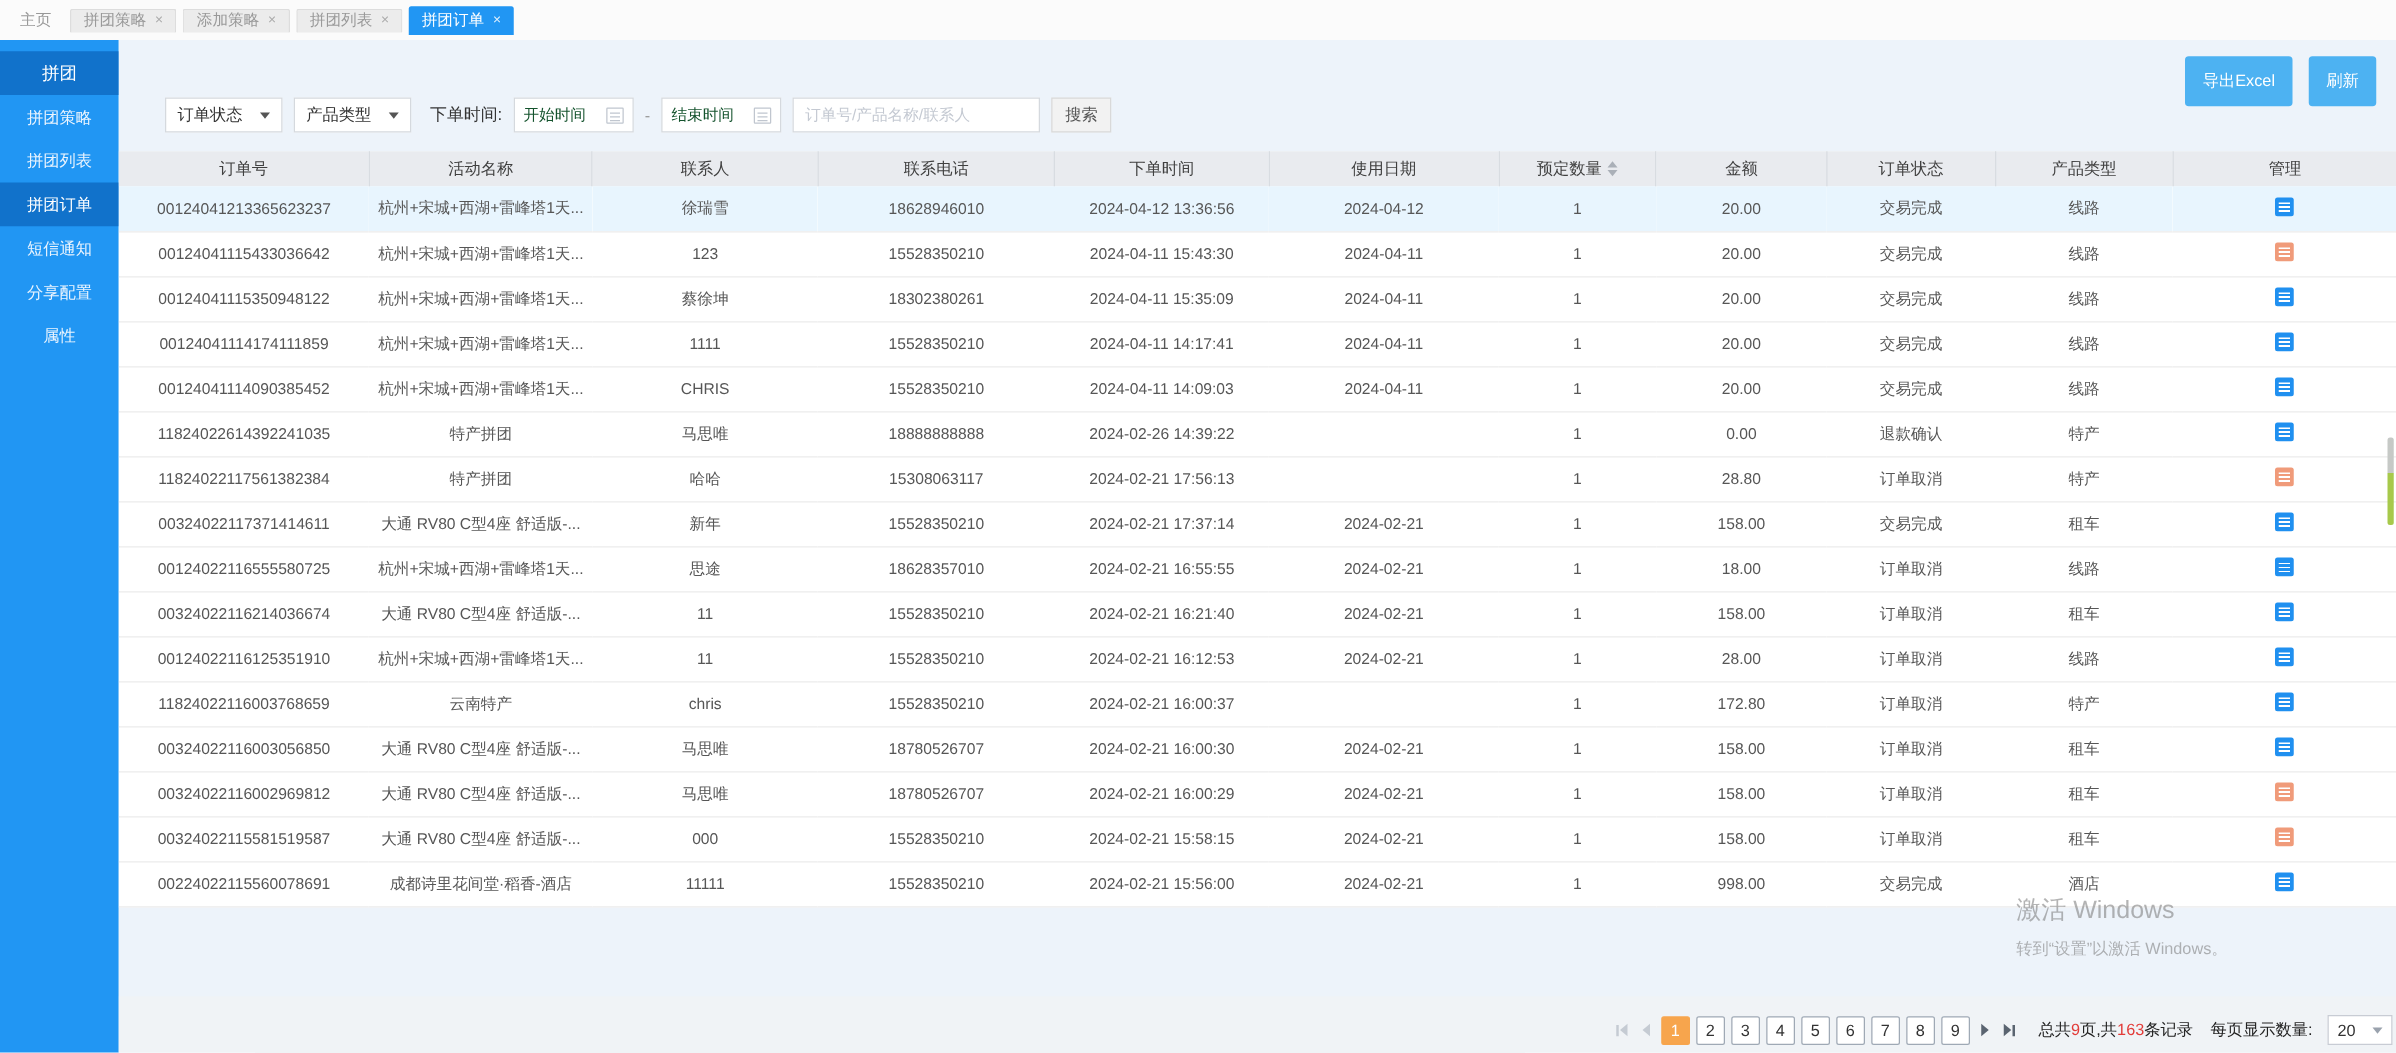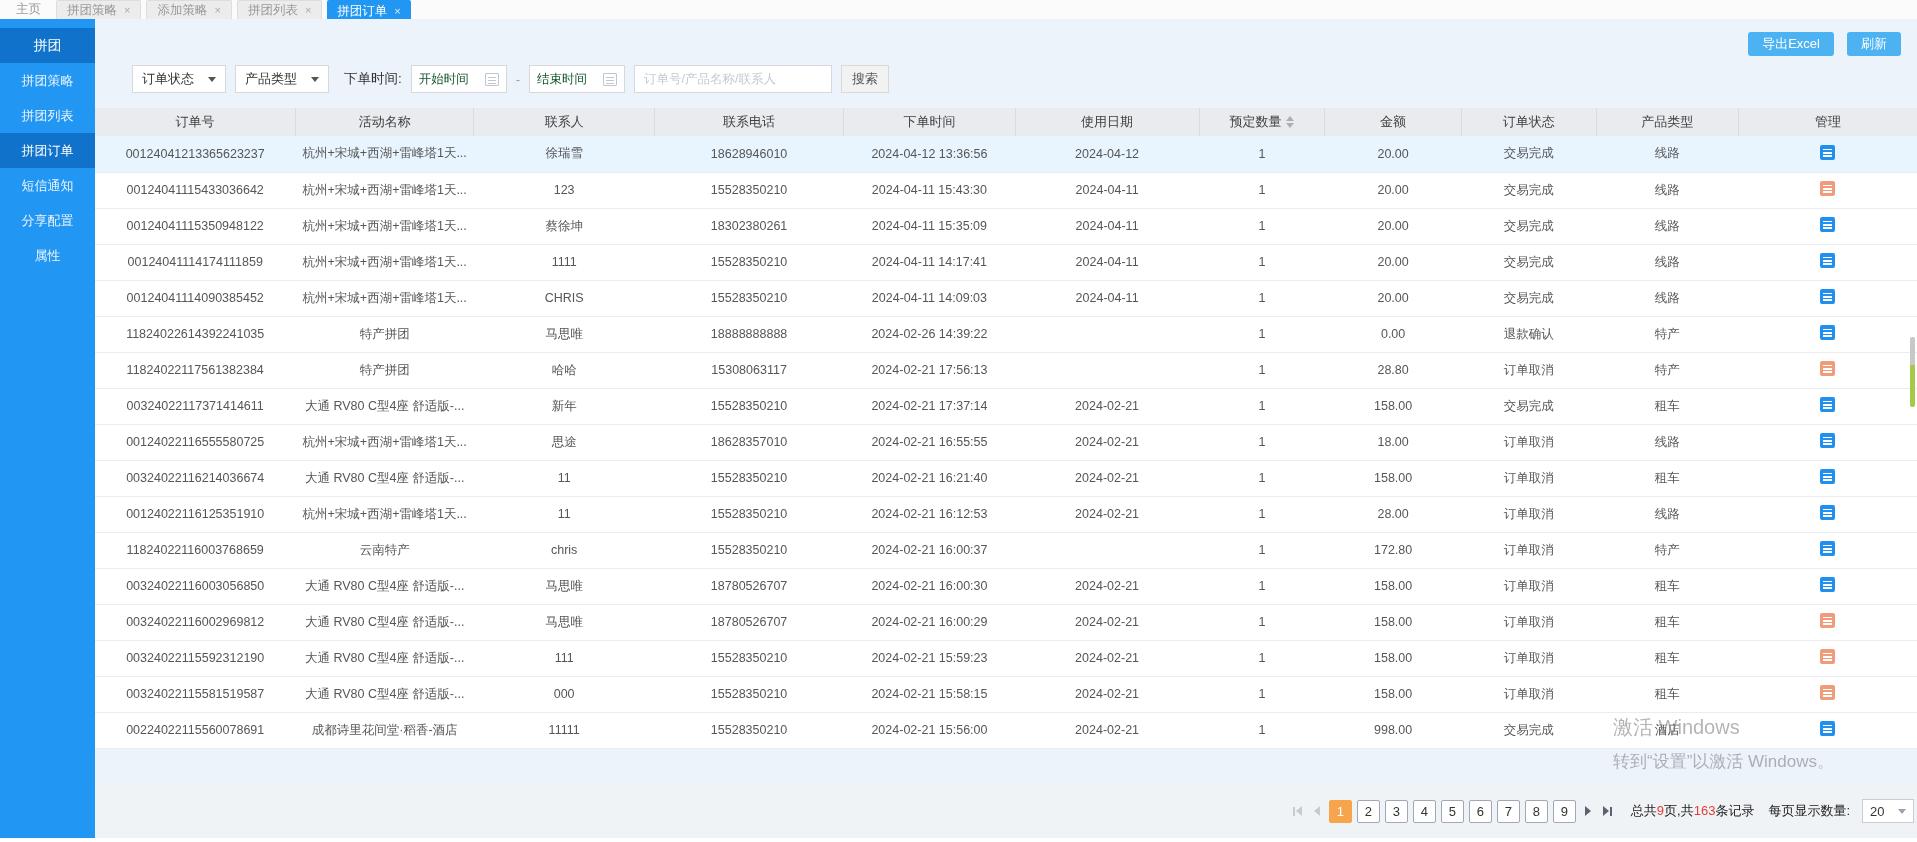--- a/index.html
+++ b/index.html
@@ -1,21 +1,21 @@
 <!DOCTYPE html>
 <html><head>
 <meta charset="utf-8">
 <style>
   * { box-sizing: border-box; margin: 0; padding: 0; }
   html,body { width:1917px; height:842px; overflow:hidden; }
   body { font-family: "Liberation Sans", sans-serif; background:#fff; }
   .screen { position:relative; width:1917px; height:842px; overflow:hidden; }
 
   
-  .tabbar { height:19px; background:#fbfbfb; display:flex; align-items:flex-start; padding-left:6px; }
+  .tabbar { height:32px; background:#fbfbfb; display:flex; align-items:center; padding-left:6px; }
   .tab { display:flex; align-items:center; gap:7px; font-size:12.5px; color:#999;
          padding:0 10px; height:19px; line-height:19px; background:#ececec;
          border:1px solid #ddd; border-bottom:none; border-radius:2px 2px 0 0; margin-right:5px; cursor:pointer; }
   .tab .x { font-size:11px; color:#aaa; font-style:normal; }
   .tab.plain { background:transparent; border:none; }
   .tab.active { background:#2196f3; color:#fff; height:23px; line-height:23px; border:none; }
   .tab.active .x { color:#e3f1fd; }
 
   
   .main { display:flex; height:819px; }
@@ -23,21 +23,21 @@
   .sb-header { margin-top:9px; height:35px; line-height:35px; text-align:center;
                background:#1172cb; color:#fff; font-size:14px; }
   .sb-item { height:35px; line-height:35px; text-align:center; color:#eaf4fe; font-size:13px; cursor:pointer; }
   .sb-item.active { background:#1172cb; color:#fff; }
 
   .content { position:relative; flex:1; background:#edf3fa; overflow:hidden; }
 
   
   .topbtns { position:absolute; top:13px; right:16px; display:flex; gap:13px; }
   .btn-blue { background:#4db2f2; color:#fff; border:none; border-radius:3px;
-              height:24px; line-height:24px; padding:0 14px; font-size:13px; cursor:pointer;
+              height:40px; line-height:24px; padding:0 14px; font-size:13px; cursor:pointer;
               font-family:"Liberation Sans",sans-serif; }
 
   
   .filterbar { position:absolute; top:46px; left:37px; display:flex; align-items:center; gap:9px; height:28px; }
   .ctrl { height:28px; background:#fff; border:1px solid #d5d9de; display:flex;
           align-items:center; font-size:13px; color:#333; }
   .selectbox { width:94px; justify-content:space-between; padding:0 9px; cursor:pointer; }
   .caret { width:0; height:0; border-left:4px solid transparent; border-right:4px solid transparent;
            border-top:5px solid #555; }
   .caret.gray { border-top-color:#9aa2ad; }
@@ -89,21 +89,21 @@
   .pg.active { background:#f7a54d; border-color:#f7a54d; color:#fff; }
   .summary { font-size:13px; color:#222; margin:0 8px 0 10px; }
   .summary .red { color:#e23c39; }
   .psize-label { font-size:13px; color:#222; margin-right:6px; }
   .psize { width:52px; height:24px; justify-content:space-between; padding:0 7px;
            border:1px solid #c8ccd4; cursor:pointer; font-size:13px; }
 
   
   .watermark { position:absolute; left:1613px; top:714px; pointer-events:none; }
   .wm1 { font-size:20px; color:rgba(118,118,118,.55); }
-  .wm2 { font-size:17px; color:rgba(118,118,118,.55); margin-top:9px; }
+  .wm2 { font-size:13px; color:rgba(118,118,118,.55); margin-top:9px; }
   .scrollthumb { position:absolute; right:2px; top:318px; width:5px; height:70px; border-radius:2px;
                  background:linear-gradient(to bottom,#c6c9c6 0 40%,#a7c94b 40%); cursor:grab; }
 </style>
 </head>
 <body>
 
 <div class="screen">
 
   <div class="tabbar" id="tabbar">
       <div class="tab plain">
@@ -383,33 +383,20 @@
                 <td>18780526707</td>
                 <td>2024-02-21 16:00:29</td>
                 <td>2024-02-21</td>
                 <td>1</td>
                 <td>158.00</td>
                 <td>订单取消</td>
                 <td>租车</td>
                 <td><span class="doc-icon doc-orange"></span></td>
               </tr>
               <tr>
-                <td>00324022115592312190</td>
-                <td>大通 RV80 C型4座 舒适版-...</td>
-                <td>111</td>
-                <td>15528350210</td>
-                <td>2024-02-21 15:59:23</td>
-                <td>2024-02-21</td>
-                <td>1</td>
-                <td>158.00</td>
-                <td>订单取消</td>
-                <td>租车</td>
-                <td><span class="doc-icon doc-orange"></span></td>
-              </tr>
-              <tr>
                 <td>00324022115581519587</td>
                 <td>大通 RV80 C型4座 舒适版-...</td>
                 <td>000</td>
                 <td>15528350210</td>
                 <td>2024-02-21 15:58:15</td>
                 <td>2024-02-21</td>
                 <td>1</td>
                 <td>158.00</td>
                 <td>订单取消</td>
                 <td>租车</td>

